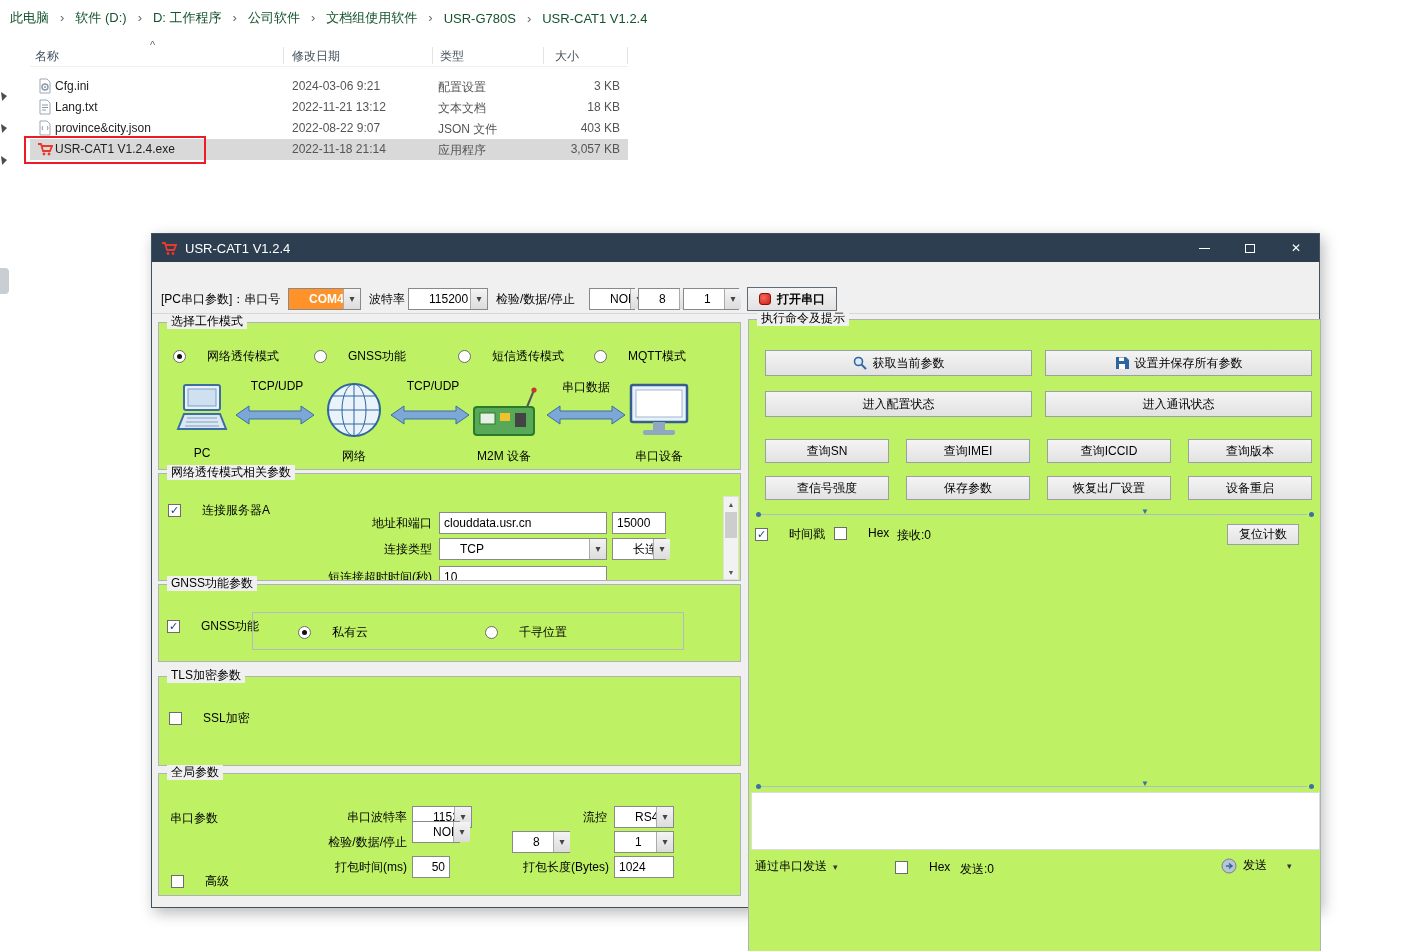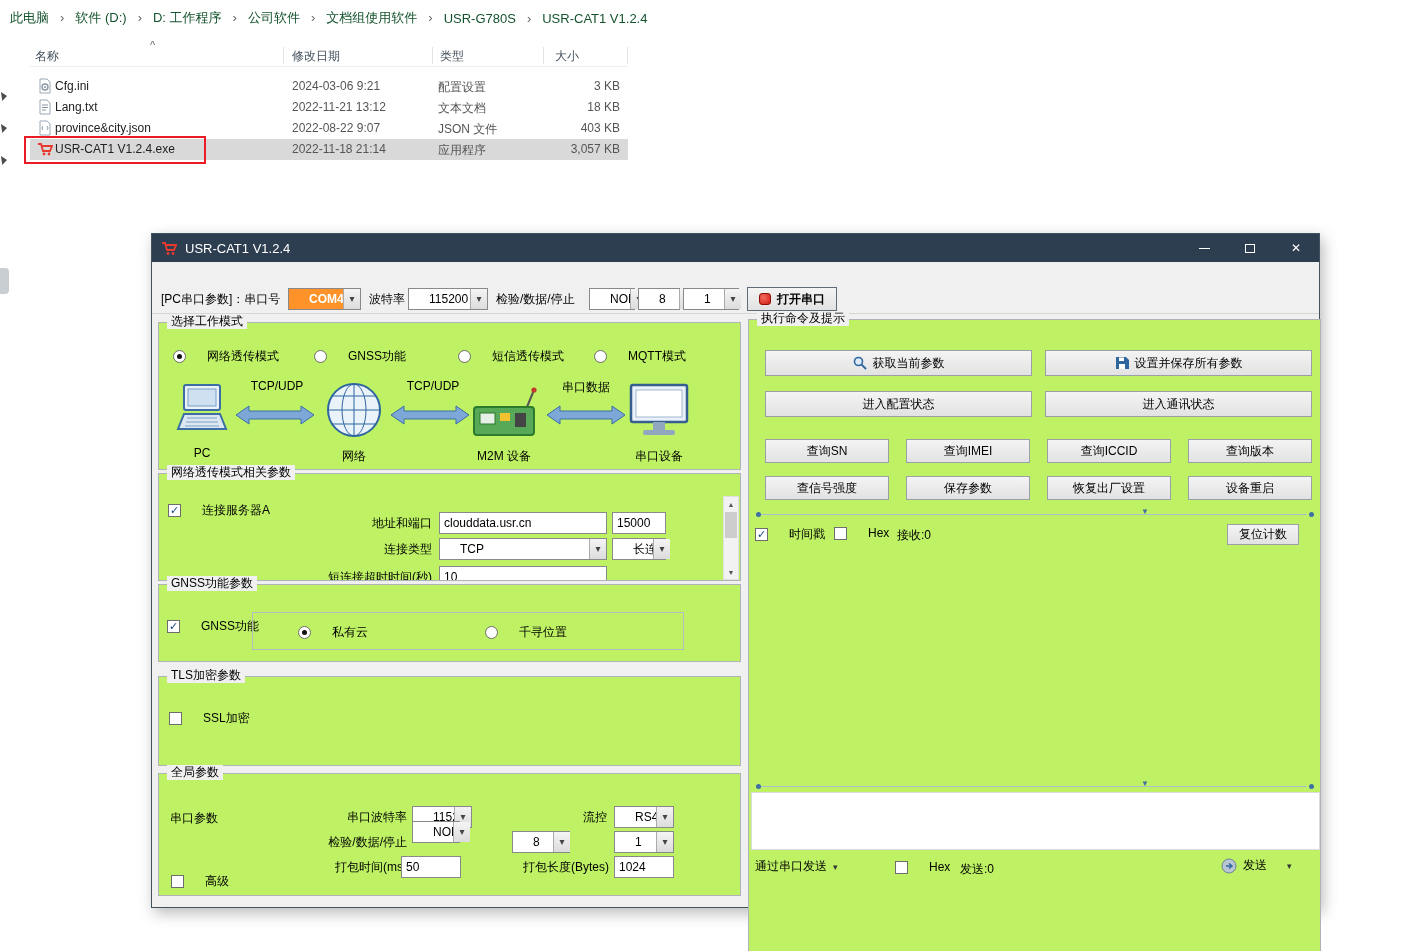--- a/index.html
+++ b/index.html
@@ -366,21 +366,21 @@
       <div class="combo abs" style="left:353px;top:57px;width:58px">
         <span class="val">8</span>
         <span class="darr"></span>
       </div>
       <div class="combo abs" style="left:455px;top:57px;width:60px">
         <span class="val">1</span>
         <span class="darr"></span>
       </div>
 
       <span class="lbl abs r" style="left:150px;top:82px;width:98px">打包时间(ms)</span>
-      <input class="tin abs" style="left: 242px; top: 82px; width: 60px;" value="50">
+      <input class="tin abs" style="left: 253px; top: 82px; width: 38px; text-align: right;" value="50">
       <span class="lbl abs r" style="left:352px;top:82px;width:98px">打包长度(Bytes)</span>
       <input class="tin abs" style="left: 455px; top: 82px; width: 60px;" value="1024">
 
       <label class="check abs" style="left:12px;top:99px">
         <span class="box"></span>
         <span>高级</span>
       </label>
     </div>
 
     <div class="gbox" style="left:596px;top:85px;width:573px;height:694px">

